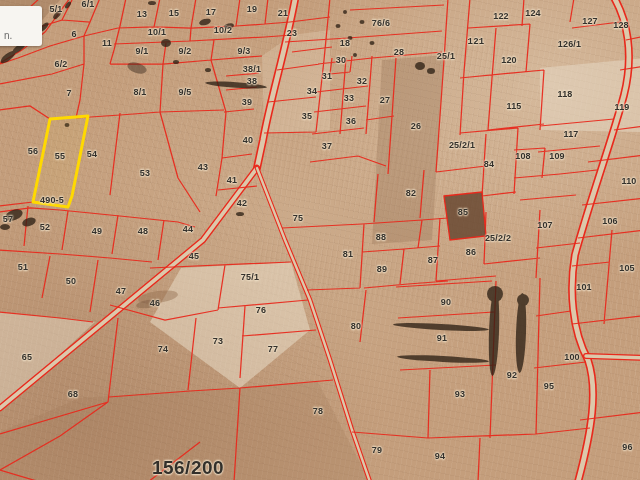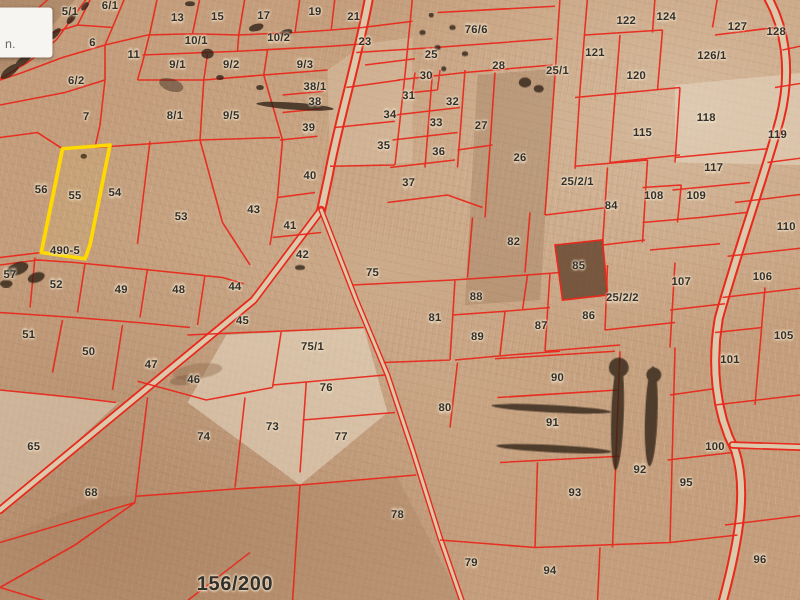--- a/index.html
+++ b/index.html
@@ -31,21 +31,21 @@
   .redge{fill:none;stroke:var(--bcol,#e8291c);stroke-linecap:round;}
   .rfill{fill:none;stroke:var(--rcol,#dcc8ab);stroke-linecap:round;}
   .hlp{fill:rgba(255,230,60,.06);stroke:var(--hl,#ffd900);stroke-width:3px;stroke-linejoin:round;}
   .labels{position:absolute;inset:0;pointer-events:none;}
   .plabel{
     position:absolute;transform:translate(-50%,-50%);
     font-size:9px;font-weight:bold;letter-spacing:.2px;color:var(--lcol,#33302b);
     text-shadow:0 0 2px #ead9be,0 1px 2px rgba(244,232,210,.95),0 -1px 2px rgba(244,232,210,.9);
     white-space:nowrap;
   }
-  .plabel.big{font-size:16px;letter-spacing:.5px;}
+  .plabel.big{font-size:19px;letter-spacing:.5px;}
   .overlay-box{
     position:absolute;left:-12px;top:6px;width:54px;height:40px;
     background:#f7f5f1;border-radius:3px;box-shadow:0 1px 3px rgba(0,0,0,.35);
     color:#6b6b6b;font-size:10px;display:flex;align-items:flex-end;padding:0 0 5px 16px;box-sizing:border-box;
   }
 </style>
 </head>
 <body>
 
 <div class="stage" style="--bg: #c49e7c; --bcol: #e8291c; --rcol: #dcc8ab; --hl: #ffd900; --lcol: #33302b;">
@@ -239,50 +239,50 @@
       <span class="plabel" style="left: 382px; top: 269px;">89</span>
       <span class="plabel" style="left: 433px; top: 260px;">87</span>
       <span class="plabel" style="left: 471px; top: 252px;">86</span>
       <span class="plabel" style="left: 381px; top: 237px;">88</span>
       <span class="plabel" style="left: 399px; top: 193px; padding-left: 24px;">82</span>
       <span class="plabel" style="left: 463px; top: 212px;">85</span>
       <span class="plabel" style="left: 498px; top: 238px;">25/2/2</span>
       <span class="plabel" style="left: 462px; top: 145px;">25/2/1</span>
       <span class="plabel" style="left: 489px; top: 164px;">84</span>
       <span class="plabel" style="left: 446px; top: 56px;">25/1</span>
-      <span class="plabel" style="left: 345px; top: 43px;">25</span>
+      <span class="plabel" style="left: 345px; top: 43px;">18</span>
       <span class="plabel" style="left: 399px; top: 52px;">28</span>
       <span class="plabel" style="left: 341px; top: 60px;">30</span>
       <span class="plabel" style="left: 327px; top: 76px;">31</span>
       <span class="plabel" style="left: 362px; top: 81px;">32</span>
       <span class="plabel" style="left: 349px; top: 98px;">33</span>
       <span class="plabel" style="left: 351px; top: 121px;">36</span>
       <span class="plabel" style="left: 385px; top: 100px;">27</span>
       <span class="plabel" style="left: 416px; top: 126px;">26</span>
       <span class="plabel" style="left: 327px; top: 146px;">37</span>
       <span class="plabel" style="left: 381px; top: 23px;">76/6</span>
-      <span class="plabel" style="left: 476px; top: 42px;">121</span>
+      <span class="plabel" style="left: 476px; top: 42px; font-family: Liberation Mono, monospace;">121</span>
       <span class="plabel" style="left: 509px; top: 60px;">120</span>
       <span class="plabel" style="left: 501px; top: 16px;">122</span>
       <span class="plabel" style="left: 533px; top: 13px;">124</span>
       <span class="plabel" style="left: 553px; top: 44px; padding-left: 33px;">126/1</span>
       <span class="plabel" style="left: 590px; top: 21px;">127</span>
       <span class="plabel" style="left: 621px; top: 25px;">128</span>
       <span class="plabel" style="left: 514px; top: 106px;">115</span>
       <span class="plabel" style="left: 565px; top: 94px;">118</span>
       <span class="plabel" style="left: 622px; top: 107px;">119</span>
       <span class="plabel" style="left: 571px; top: 134px;">117</span>
       <span class="plabel" style="left: 557px; top: 156px;">109</span>
       <span class="plabel" style="left: 523px; top: 156px;">108</span>
       <span class="plabel" style="left: 629px; top: 181px;">110</span>
       <span class="plabel" style="left: 610px; top: 221px;">106</span>
       <span class="plabel" style="left: 545px; top: 225px;">107</span>
       <span class="plabel" style="left: 584px; top: 287px;">101</span>
       <span class="plabel" style="left: 627px; top: 268px;">105</span>
       <span class="plabel" style="left: 572px; top: 357px;">100</span>
       <span class="plabel" style="left: 549px; top: 386px;">95</span>
-      <span class="plabel" style="left: 608px; top: 447px;">96</span>
+      <span class="plabel" style="left: 608px; top: 447px; padding-left: 39px;">96</span>
     </div>
 
   <div class="overlay-box">
     <span>n.</span>
   </div>
 </div>
 
 </body></html>

